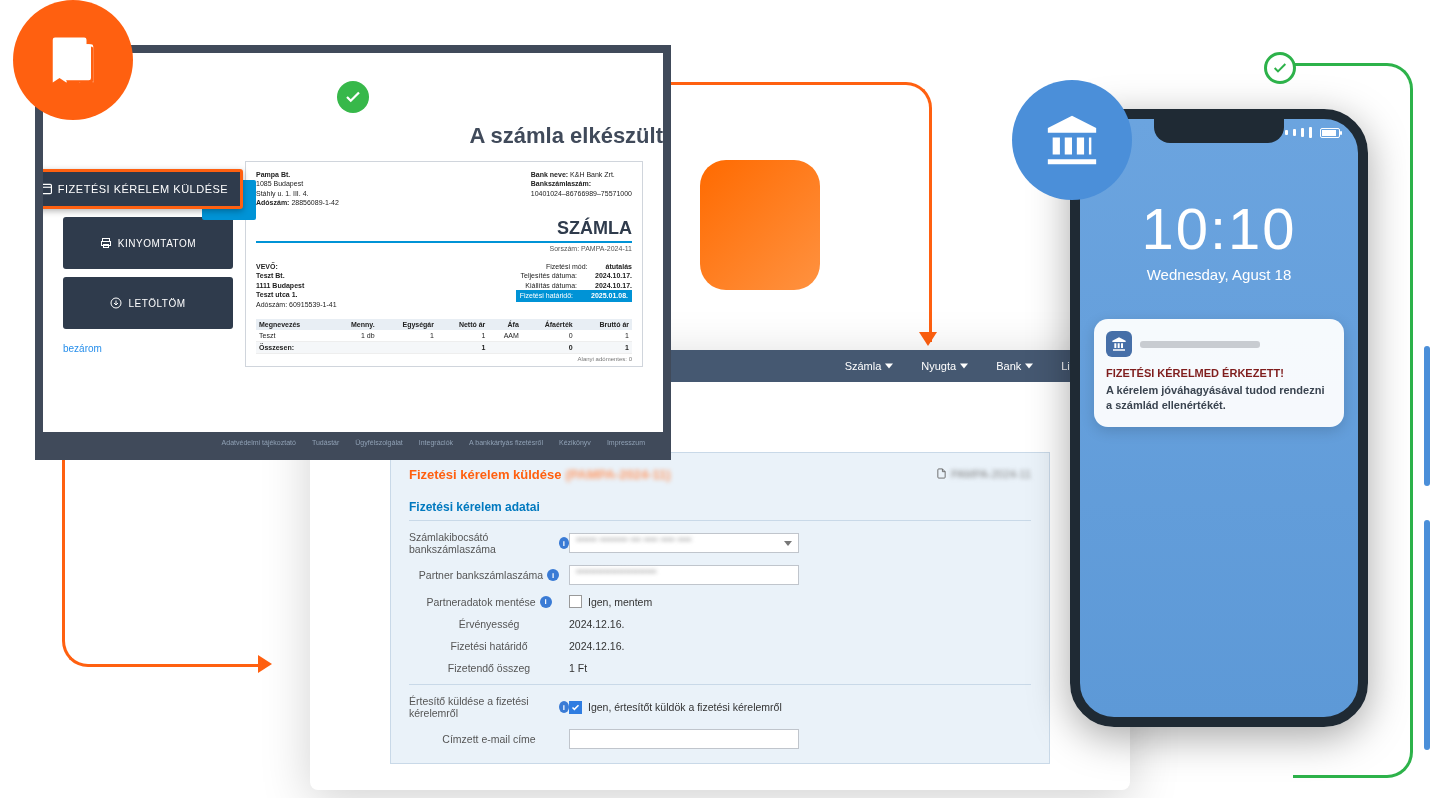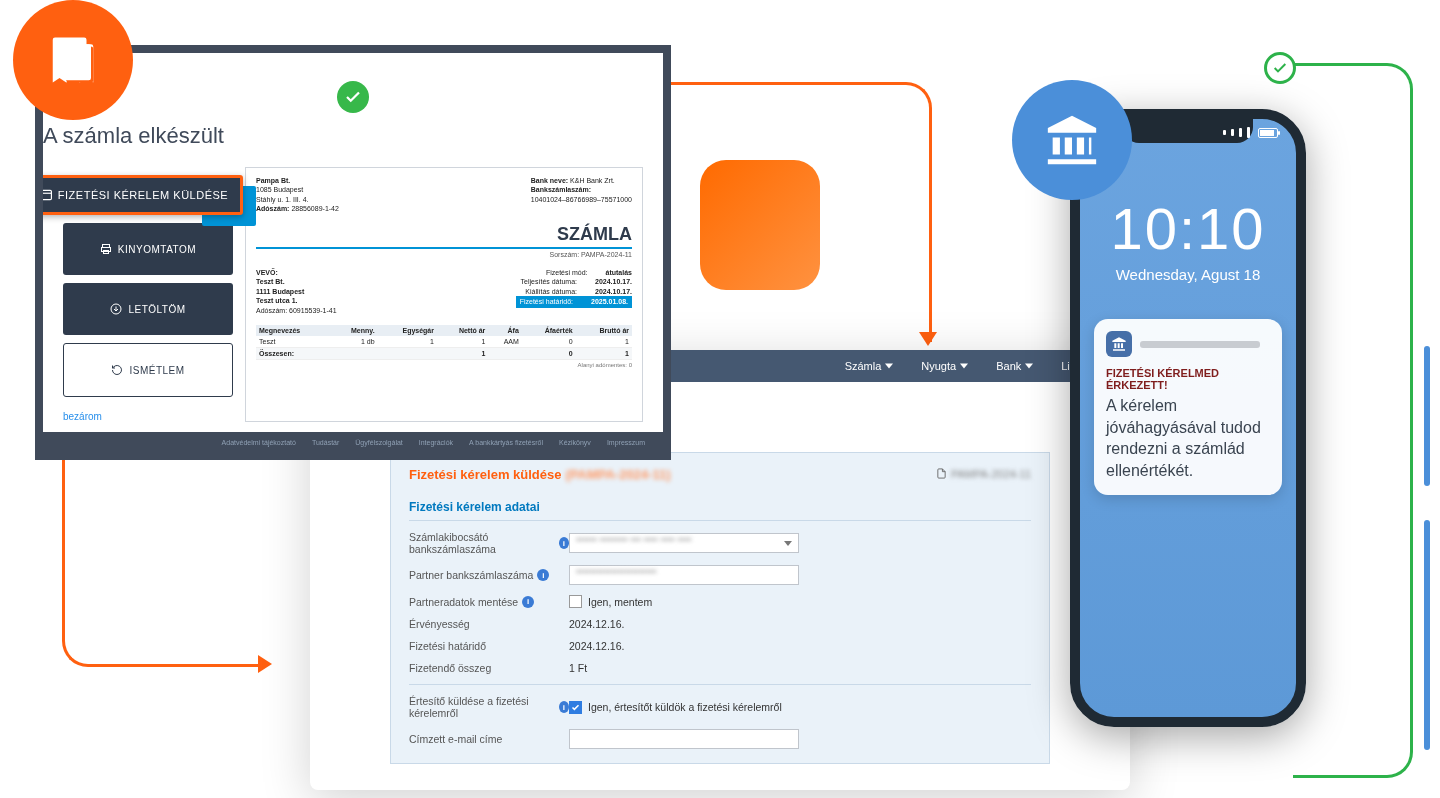--- a/index.html
+++ b/index.html
@@ -56,21 +56,21 @@
     border-top:9px solid transparent; border-bottom:9px solid transparent; border-left:14px solid #ff6010;
   }
 
   
   .panel1 {
     position:absolute; left:35px; top:45px; width:636px; height:415px;
     border:8px solid #404a5a; background:#fff; z-index:10; overflow:hidden;
   }
   .p1-check { width:32px; height:32px; border-radius:50%; background:#37b84a; display:flex; align-items:center; justify-content:center; margin:28px auto 10px; }
   .p1-check svg { width:18px; height:18px; }
-  .p1-title { text-align:left; font-size:22px; color:#404a5a; font-weight:400; margin-bottom:18px; }
+  .p1-title { text-align:right; font-size:22px; color:#404a5a; font-weight:700; margin-bottom:12px; }
   .p1-body { display:flex; gap:12px; padding:0 20px; }
   .p1-buttons { width:170px; display:flex; flex-direction:column; gap:8px; margin-top:8px; }
   .p1-btn { font-size:10px; letter-spacing:.5px; padding:20px 6px; border-radius:3px; text-align:center; display:flex; align-items:center; justify-content:center; gap:6px; cursor:pointer; }
   .p1-btn.callout { background:#2f3b4c; color:#fff; border:3px solid #ff6010; padding:11px 6px; font-size:11px; position:relative; left:-40px; width:220px; box-shadow:0 2px 6px rgba(0,0,0,.3); z-index:20; }
   .p1-btn.dark { background:#2f3b4c; color:#fff; }
   .p1-btn.outline { background:#fff; color:#2f3b4c; border:1px solid #2f3b4c; }
   .p1-close { text-align:left; font-size:10px; color:#288feb; margin-top:6px; cursor:pointer; }
   .p1-invoice {
     flex:1; border:1px solid #d0d5dc; font-size:7px; color:#222; padding:8px 10px 4px; position:relative; background:#fff;
   }
@@ -104,53 +104,53 @@
   .p2-nav { height:32px; background:#455871; display:flex; align-items:center; justify-content:flex-end; gap:28px; padding:0 28px; font-size:11px; color:#fff; }
   .p2-nav-item { display:flex; align-items:center; gap:4px; cursor:pointer; }
   .p2-nav-item svg { width:8px; height:8px; }
   .p2-card { margin:70px 80px 0; border:1px solid #c9d9e8; background:#eaf2f9; padding:14px 18px; font-size:11px; color:#444; }
   .p2-h1 { color:#ff6010; font-weight:700; font-size:13px; }
   .p2-h1 .blur { color:#ff9a66; filter:blur(2px); margin-left:4px; }
   .p2-file { float:right; font-size:11px; color:#666; display:flex; align-items:center; gap:4px; }
   .p2-file .blur { filter:blur(2px); color:#888; }
   .p2-h2 { color:#0079bf; font-weight:700; font-size:12px; margin-top:18px; padding-bottom:6px; border-bottom:1px solid #c9d9e8; }
   .p2-row { display:flex; align-items:center; margin-top:10px; font-size:10.5px; }
-  .p2-row label { width:160px; color:#555; display:flex; align-items:center; gap:4px; }
+  .p2-row label { width:160px; color:#555; display:flex; align-items:center; gap:4px;justify-content:center; }
   .p2-row .info { width:12px; height:12px; border-radius:50%; background:#3a7bd5; color:#fff; font-size:8px; display:inline-flex; align-items:center; justify-content:center; font-weight:700; }
   .p2-row .val { color:#333; }
   .p2-input, .p2-select {
     flex:0 0 230px; height:20px; border:1px solid #c0c5cc; background:#fff; font-size:10px; padding:0 6px; color:#999;
   }
   .p2-select { position:relative; }
   .p2-select::after { content:""; position:absolute; right:6px; top:7px; border-left:4px solid transparent; border-right:4px solid transparent; border-top:5px solid #777; }
   .p2-input.blur span, .p2-select.blur span { filter:blur(2px); }
   .p2-chk { width:13px; height:13px; border:1px solid #999; margin-right:6px; display:inline-flex; align-items:center; justify-content:center; background:#fff;}
   .p2-chk.on { background:#2f7de1; border-color:#2f7de1; }
   .p2-chk.on svg { width:9px; height:9px; }
 
   
   .phone {
-    position:absolute; left:1070px; top:109px; width:236px; height:618px;
+    position:absolute; left:1070px; top:109px; width:298px; height:618px;
     background:linear-gradient(#6ba4df,#5d99d7); border:10px solid #1f2a34; border-radius:44px;
     box-shadow:0 10px 40px rgba(0,0,0,.35); z-index:30; overflow:hidden;
   }
   .phone-notch { position:absolute; left:50%; top:0; transform:translateX(-50%); width:130px; height:24px; background:#1f2a34; border-radius:0 0 16px 16px; }
   .phone-lock { text-align:center; margin-top:48px; color:#fff; opacity:.9; }
   .phone-lock svg { width:22px; height:22px; }
   .phone-time { text-align:center; color:#fff; font-size:58px; font-weight:300; margin-top:6px; letter-spacing:2px;}
   .phone-date { text-align:center; color:#fff; font-size:15px; margin-top:4px; }
   .phone-notif {
     margin:36px 14px 0; background:rgba(255,255,255,.94); border-radius:14px; padding:12px 12px 14px; box-shadow:0 4px 14px rgba(0,0,0,.15);
   }
   .phone-notif-top { display:flex; align-items:center; gap:8px; }
   .phone-notif-icon { width:26px; height:26px; border-radius:6px; background:#466fa8; display:flex; align-items:center; justify-content:center;}
   .phone-notif-icon svg { width:16px; height:16px; }
   .phone-notif-app { width:120px; height:7px; background:#c8ccd1; border-radius:3px;}
   .phone-notif-title { font-size:11px; font-weight:700; color:#7f1d1d; margin-top:10px; }
-  .phone-notif-body { font-size:16px; color:#3a4450; line-height:1.35; margin-top:4px; }
+  .phone-notif-body { font-size:11px; color:#3a4450; line-height:1.35; margin-top:4px;font-weight:bold; }
   .phone-status { position:absolute; top:8px; right:18px; display:flex; gap:5px; align-items:center; }
   .phone-status .bar { width:3px; background:#fff; border-radius:1px;}
   .phone-status .b1{height:5px}.phone-status .b2{height:7px}.phone-status .b3{height:9px}.phone-status .b4{height:11px}
   .phone-status .batt { width:20px; height:10px; border:1px solid #fff; border-radius:2px; position:relative; margin-left:3px;}
   .phone-status .batt::after{content:"";position:absolute;right:-3px;top:2px;width:2px;height:4px;background:#fff;border-radius:1px;}
   .phone-status .batt .fill{width:14px;height:6px;background:#fff;margin:1px;}
 
   svg { display:block; }
 </style>
 </head>
@@ -209,27 +209,20 @@
             <rect x="7" y="15" width="10" height="6"></rect>
           </svg>
         <span>KINYOMTATOM</span>
       </div>
       <div class="p1-btn dark">
         <svg width="12" height="12" viewBox="0 0 24 24" fill="none" stroke="#fff" stroke-width="2">
             <circle cx="12" cy="12" r="10"></circle>
             <path d="M12 7v8m-4-3 4 4 4-4"></path>
           </svg>
         <span>LETÖLTÖM</span>
-      </div>
-      <div class="p1-btn outline">
-        <svg width="12" height="12" viewBox="0 0 24 24" fill="none" stroke="#2f3b4c" stroke-width="2">
-            <path d="M3 12a9 9 0 1 0 3-6.7L3 8"></path>
-            <path d="M3 3v5h5"></path>
-          </svg>
-        <span>ISMÉTLEM</span>
       </div>
       <div class="p1-close">bezárom</div>
     </div>
 
     <div class="p1-invoice">
       <div class="p1-logo"></div>
       <div class="p1-inv-top">
         <div>
           <b>Pampa Bt.</b><br>
           <span>1085 Budapest</span><br>

